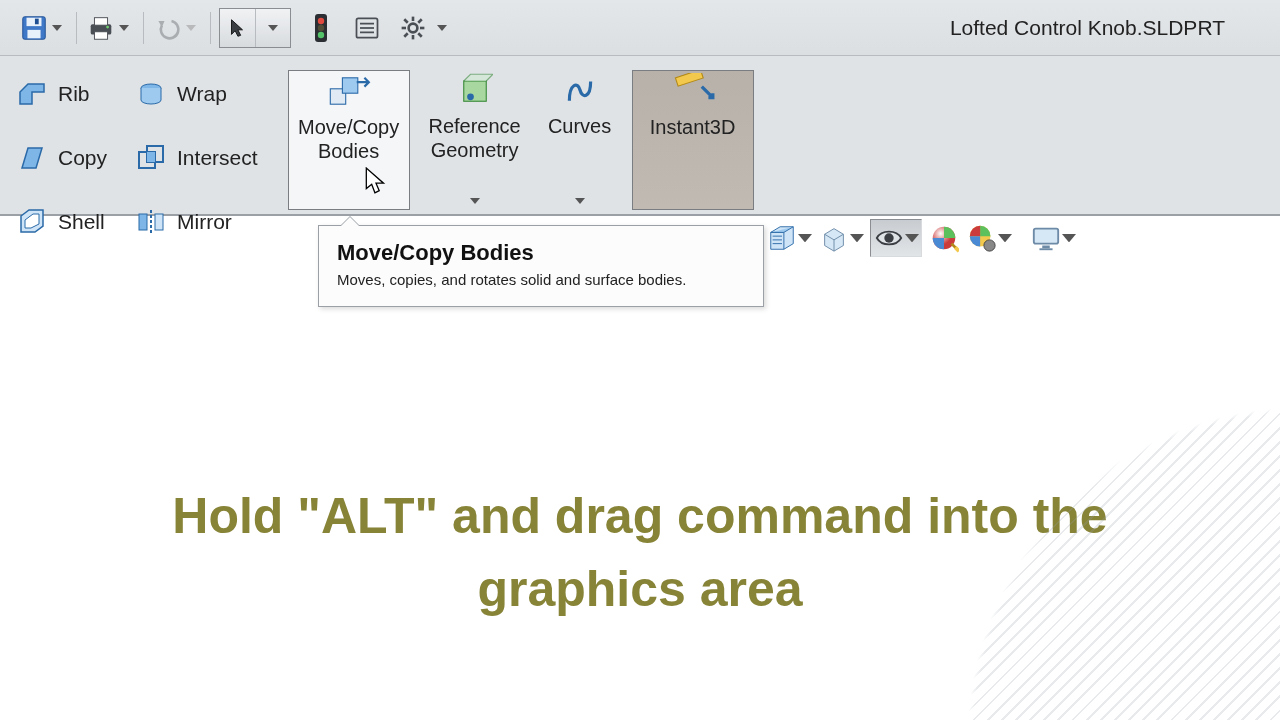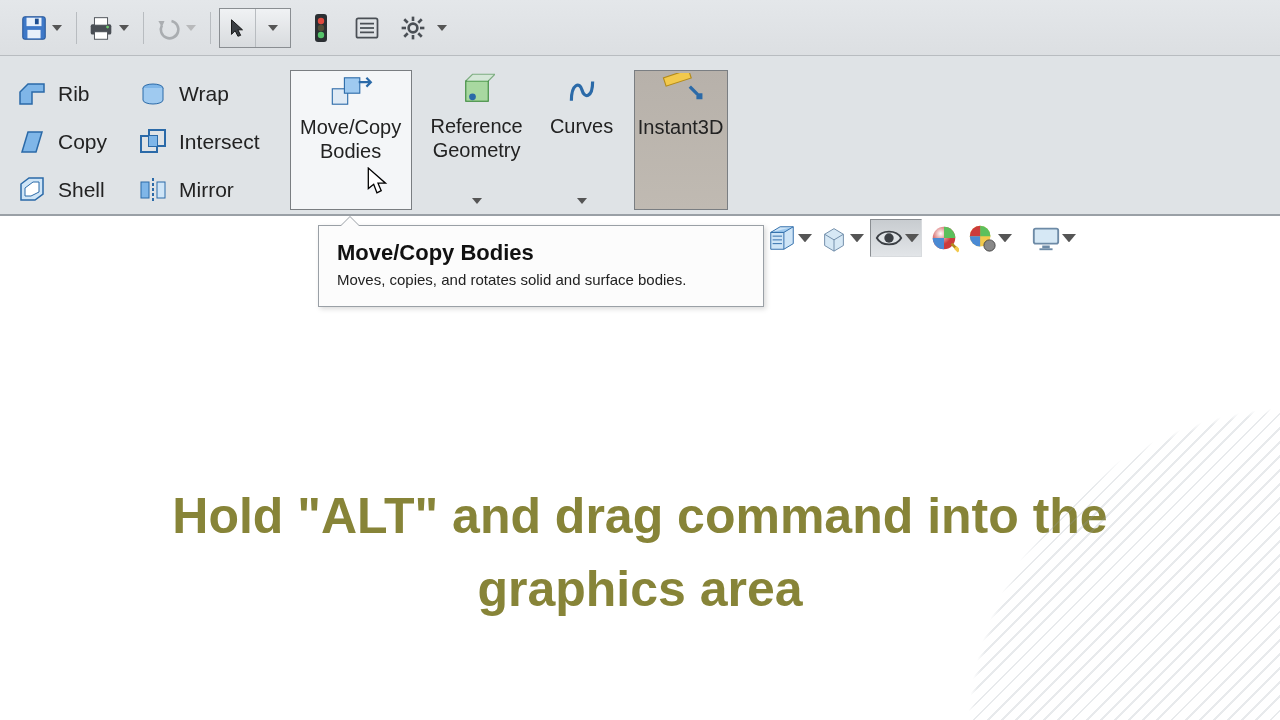--- a/index.html
+++ b/index.html
@@ -52,20 +52,21 @@
     padding: 14px 0 0 14px;
     position: relative;
   }
   .small-grid {
     display:grid;
     grid-template-columns: auto auto;
     grid-template-rows: repeat(3, 48px);
     column-gap: 18px;
     row-gap: 0px;
     margin-right: 20px;
+    gap: 16px;
   }
   .sg-item {
     display:flex; align-items:center;
     padding-right: 10px;
   }
   .sg-icon { width:36px; height:36px; display:flex; align-items:center; justify-content:center; margin-right:8px;}
   .sg-label { font-size:21px; color:#222; }
 
   .big-btn {
     width: 122px;
@@ -80,21 +81,21 @@
   .big-btn .drop { position:absolute; bottom:6px; left:0; right:0; display:flex; justify-content:center; color:#555;}
   .big-btn.narrow { width: 80px; }
 
   .big-btn.active {
     border:1px solid #7a7e82;
     background:#f4f6f8;
   }
   .big-btn.pressed {
     border:1px solid #7a7e82;
     background: linear-gradient(#b7b1aa,#c0bab2);
-    width:94px;
+    width:122px;
   }
 
   .cursor-ov {
     position:absolute;
     pointer-events:none;
   }
 
   
   .tooltip {
     position:absolute;
@@ -269,20 +270,21 @@
           </g>
         </svg>
     </span>
     <span class="qa-drop" style="margin-left:6px">
         <svg viewBox="0 0 10 6">
           <path d="M0 0 L5 6 L10 0 Z" fill="#555"></path>
         </svg>
       </span>
   </div>
 
+  <div class="doc-title">Lofted Control Knob.SLDPRT</div>
 </div>
 
 <div class="ribbon">
 
   <div class="small-grid">
     <div class="sg-item">
       <span class="sg-icon">
           <svg viewBox="0 0 32 32" width="32" height="32">
             <path d="M4 26 L4 14 L12 6 L28 6 L28 14 L16 14 L16 26 Z" fill="#7fb6e8" stroke="#2b6aa8" stroke-width="1.5"></path>
           </svg>

